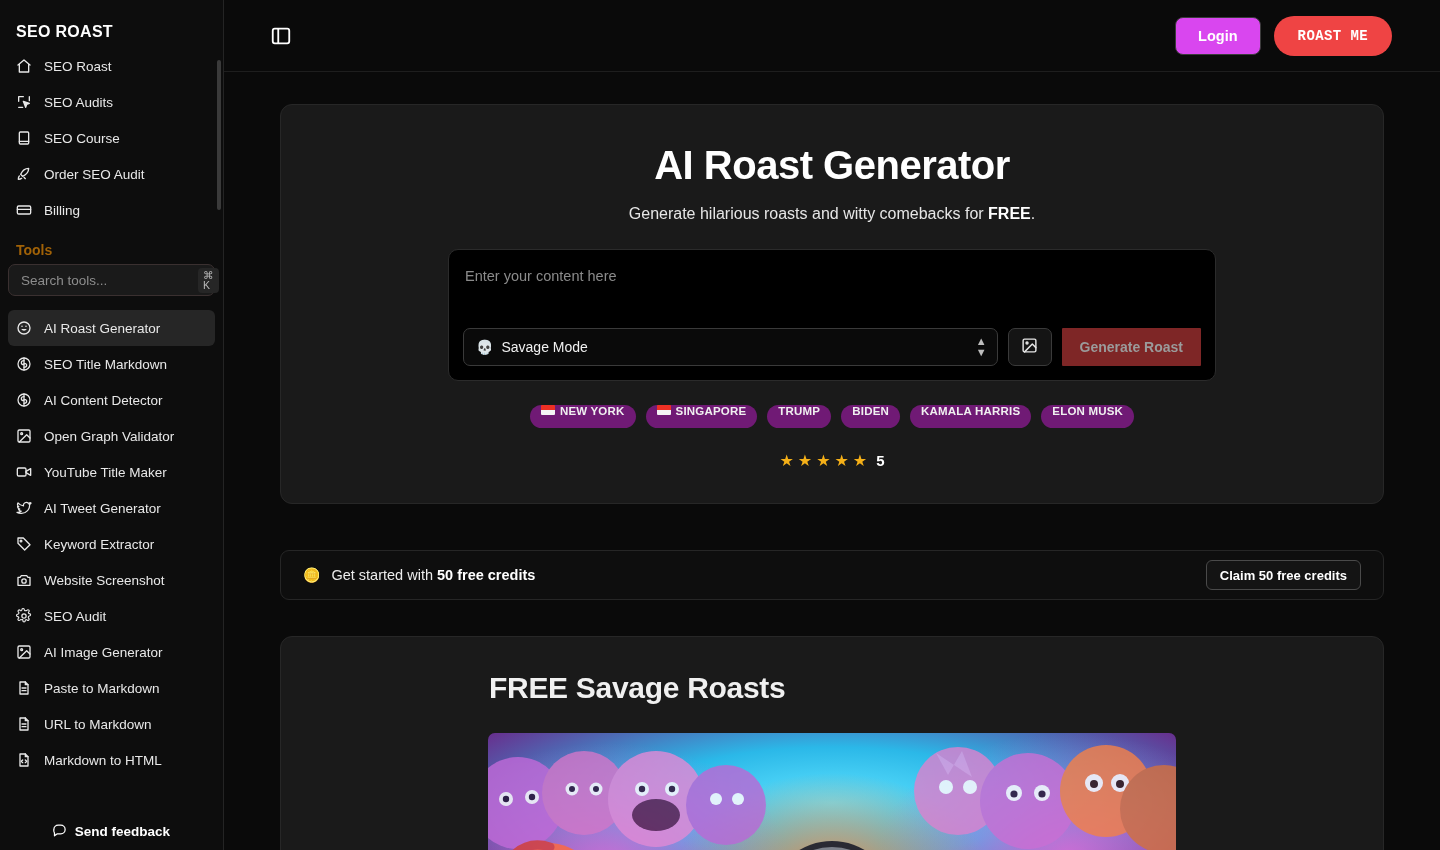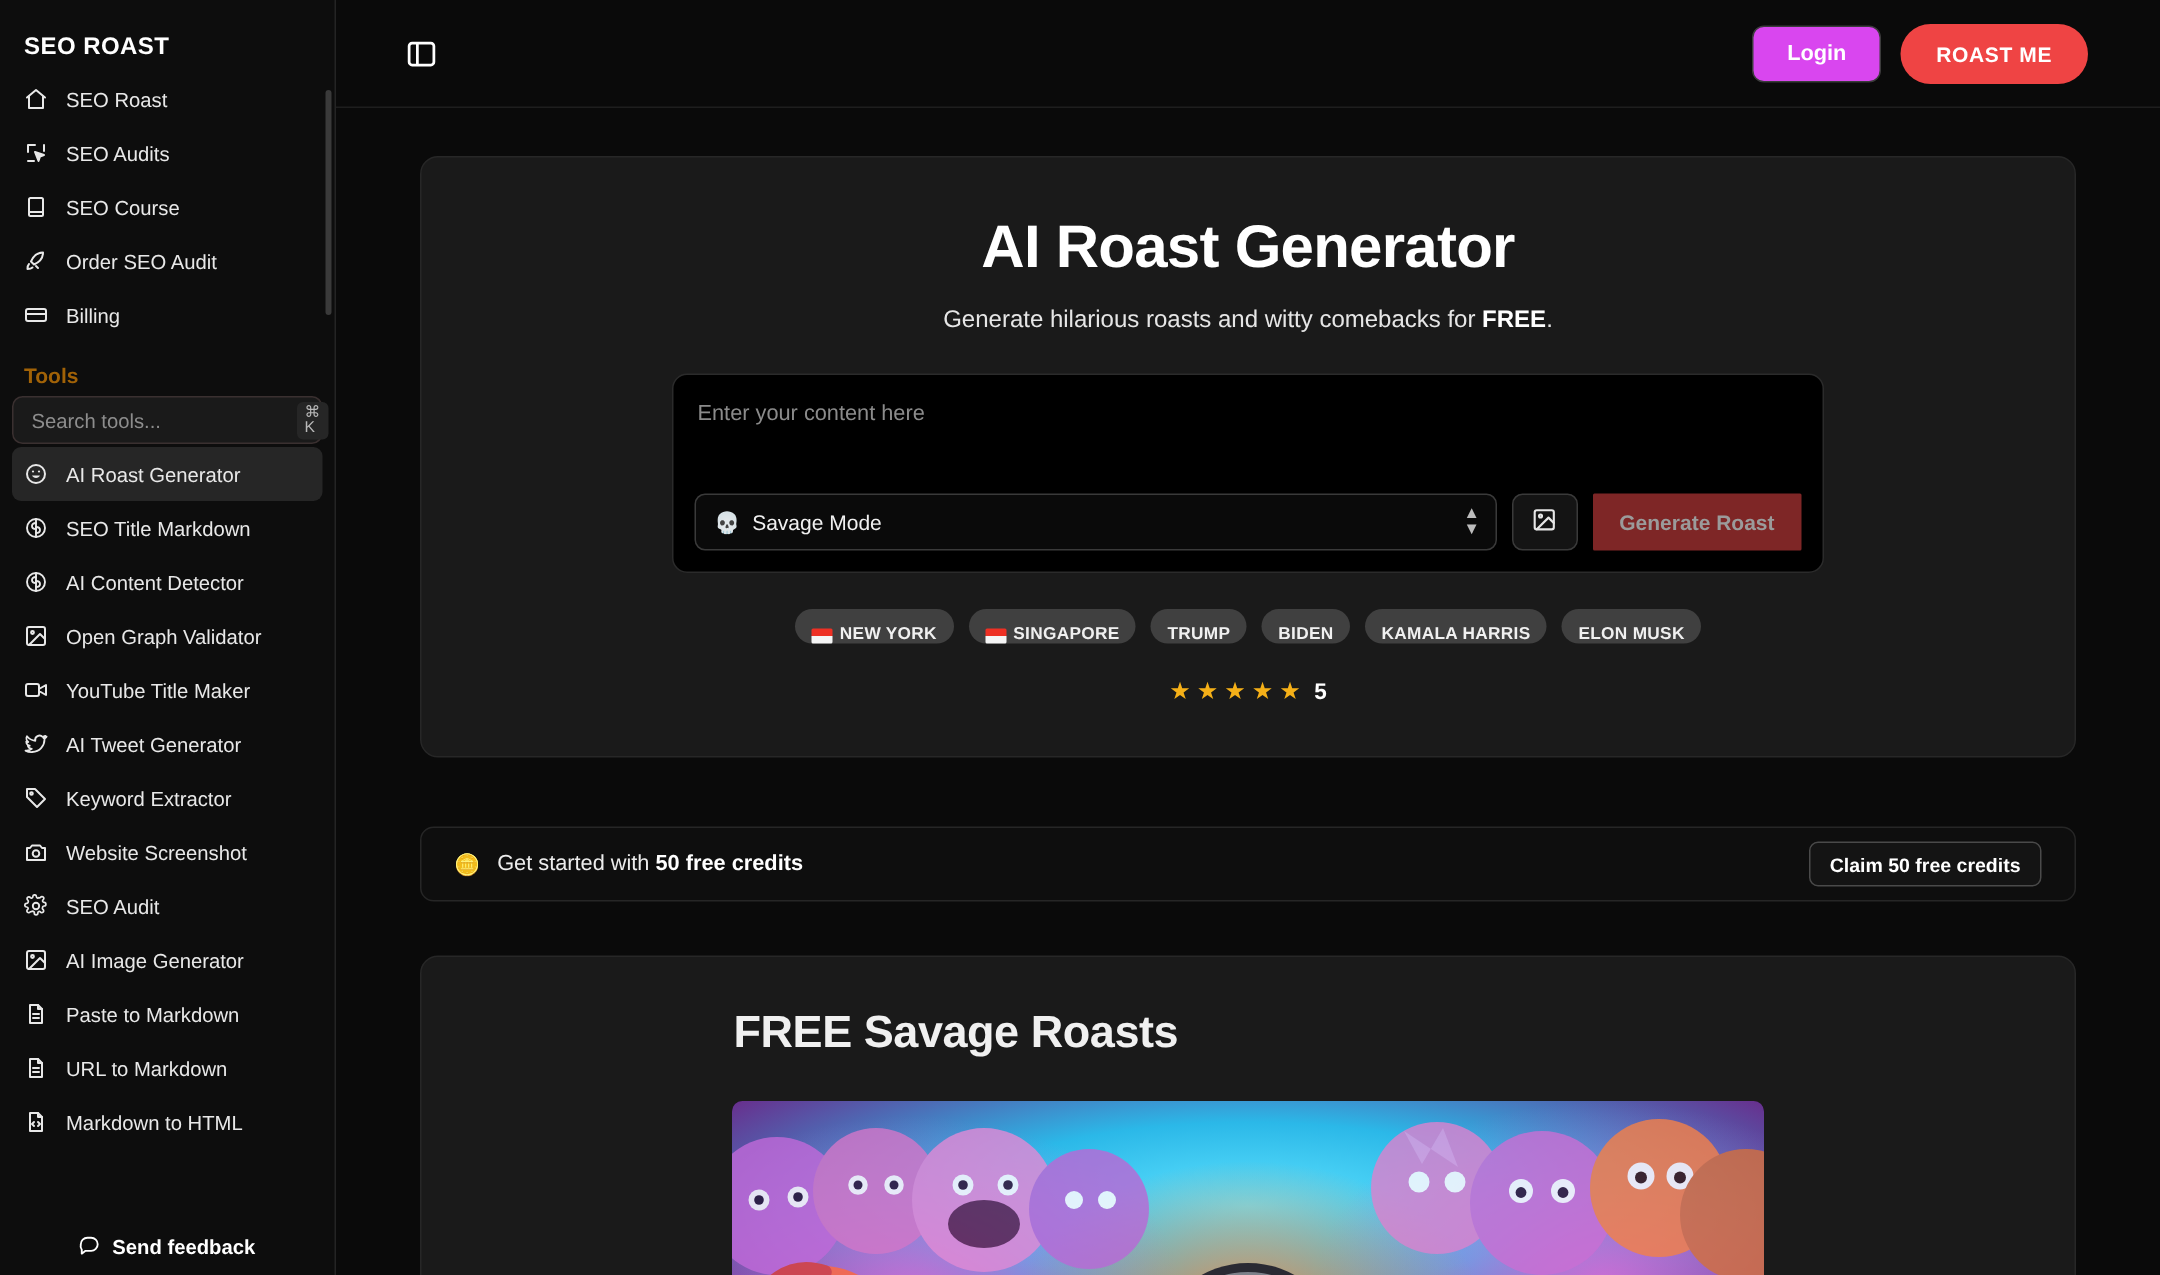--- a/index.html
+++ b/index.html
@@ -36,21 +36,21 @@
   }
   .nav-item .ico { width: 16px; height: 16px; display: flex; align-items: center; justify-content: center; flex: 0 0 16px; color: #e8e8e8; }
   .nav-item .ico svg { width: 16px; height: 16px; display: block; }
   .nav-item.active { background: #262626; }
   .section-title {
     color: #a16207; font-size: 14px; font-weight: 700;
     padding: 14px 8px 6px 8px;
   }
   .search-box {
     position: relative;
-    height: 32px; margin: 0 0 2px 0;
+    height: 32px; margin: 0 0 14px 0;
     background: #1a1a1a; border: 1px solid #3a3030;
     border-radius: 7px;
     display: flex; align-items: center;
     padding: 0 8px 0 12px;
   }
   .search-box input {
     flex: 1; background: transparent; border: 0; outline: none;
     color: #d0d0d0; font-size: 13.5px;
     font-family: "Liberation Sans", sans-serif;
   }
@@ -92,21 +92,21 @@
     background: #d946ef; border: 1px solid #3b3b3b;
     color: #fff; font-size: 14.5px; font-weight: 600;
     display: flex; align-items: center; cursor: pointer;
     margin-right: 13px;
   }
   .btn-roast {
     height: 40px; padding: 0 24px; border-radius: 20px;
     background: #ef4444; color: #fff;
     font-size: 14px; font-weight: 700; letter-spacing: .4px;
     display: flex; align-items: center; cursor: pointer; border: 0;
-    font-family: Liberation Sans, sans-serif;
+    font-family: Liberation Mono, monospace;
   }
 
   .content { height: 778px; overflow: hidden; padding: 0 56px; }
 
   .hero-card {
     margin-top: 32px;
     background: #1a1a1a; border: 1px solid #272727;
     border-radius: 12px;
     padding: 38px 40px 34px 40px;
   }
@@ -150,23 +150,23 @@
   .img-btn svg { width: 17px; height: 17px; }
   .gen-btn {
     height: 38px; padding: 0 18px; border-radius: 1px; border: 0;
     background: #7e2626; color: #9b9b9b;
     font-size: 14px; font-weight: 600; cursor: default;
     font-family: "Liberation Sans", sans-serif;
   }
 
   .chips { display: flex; justify-content: center; gap: 10px; margin-top: 24px; flex-wrap: wrap; }
   .chip {
-    background: #404040; border-radius: 14px;
+    background: #701a75; border-radius: 14px;
     height: 23px; padding: 0 11px;
-    display: flex; align-items: flex-end; gap: 5px;
+    display: flex; align-items: flex-start; gap: 5px;
     color: #f0f0f0; font-size: 11.5px; font-weight: 600;
     letter-spacing: .2px; cursor: pointer;
   }
   .flag {
     width: 14px; height: 10px; border-radius: 1px; display: inline-block;
     background: linear-gradient(to bottom, #ee3024 0 50%, #f5f5f5 50% 100%);
     flex: 0 0 14px;
   }
   .rating { display: flex; align-items: center; justify-content: center; gap: 4px; margin-top: 24px; }
   .star { color: #f5b018; font-size: 16px; line-height: 1; }

